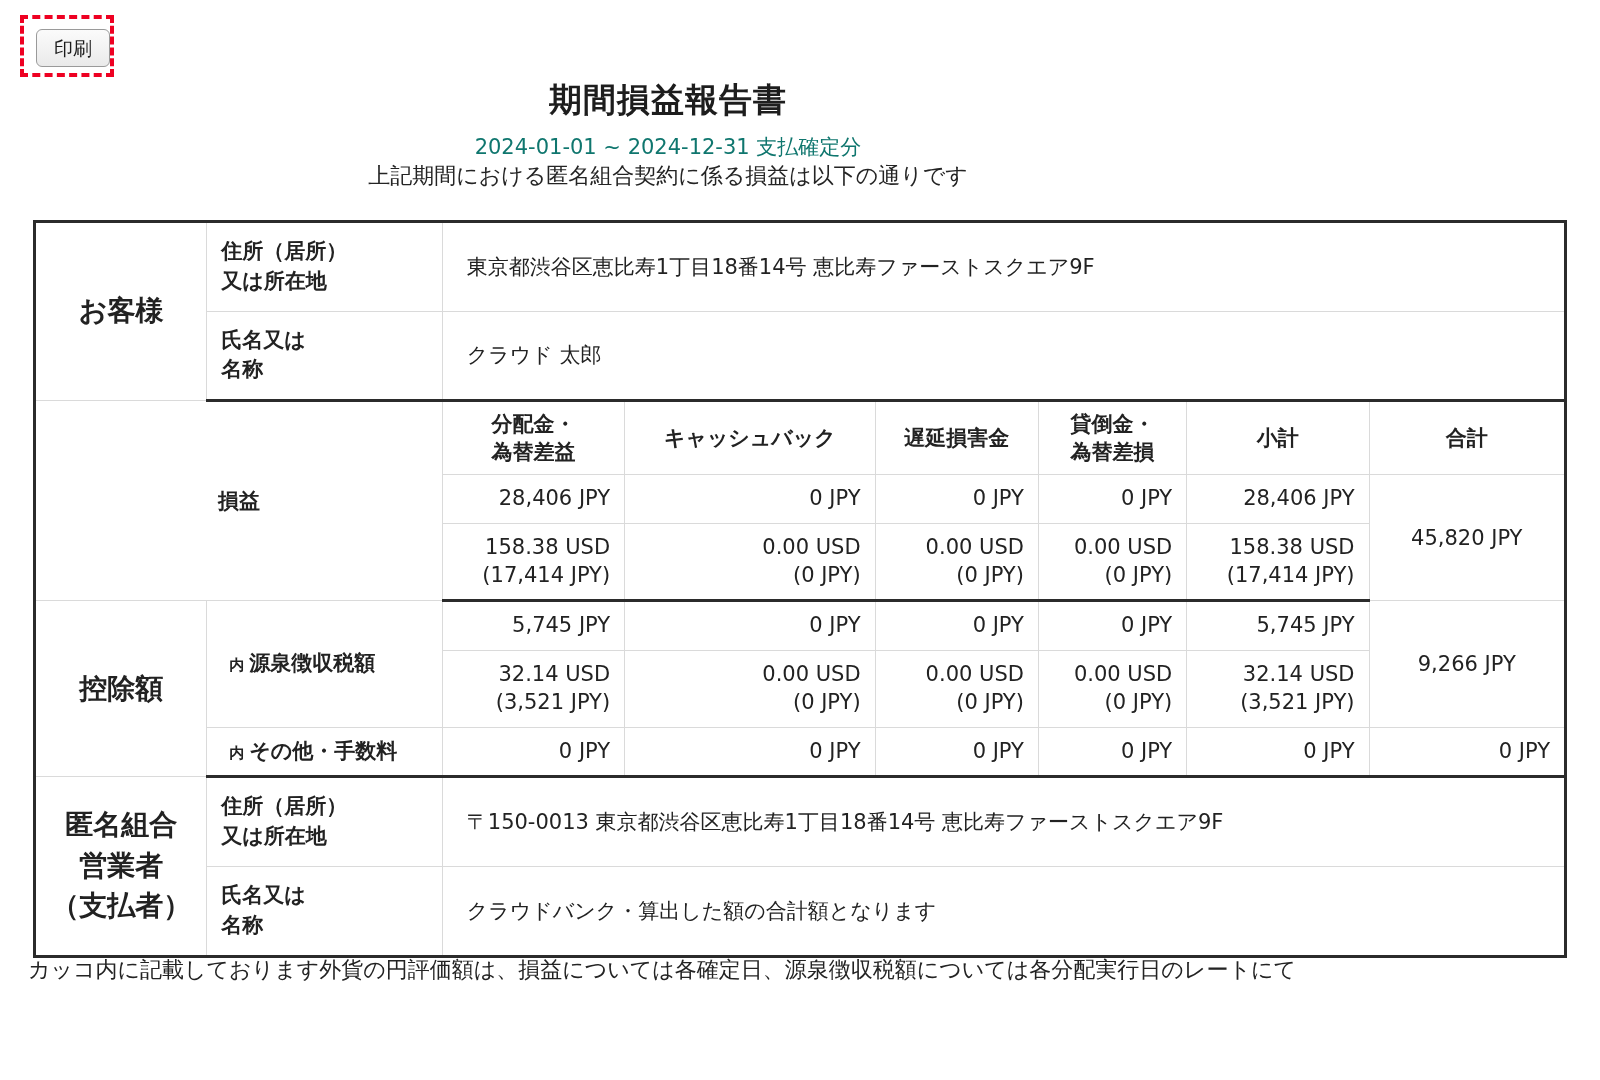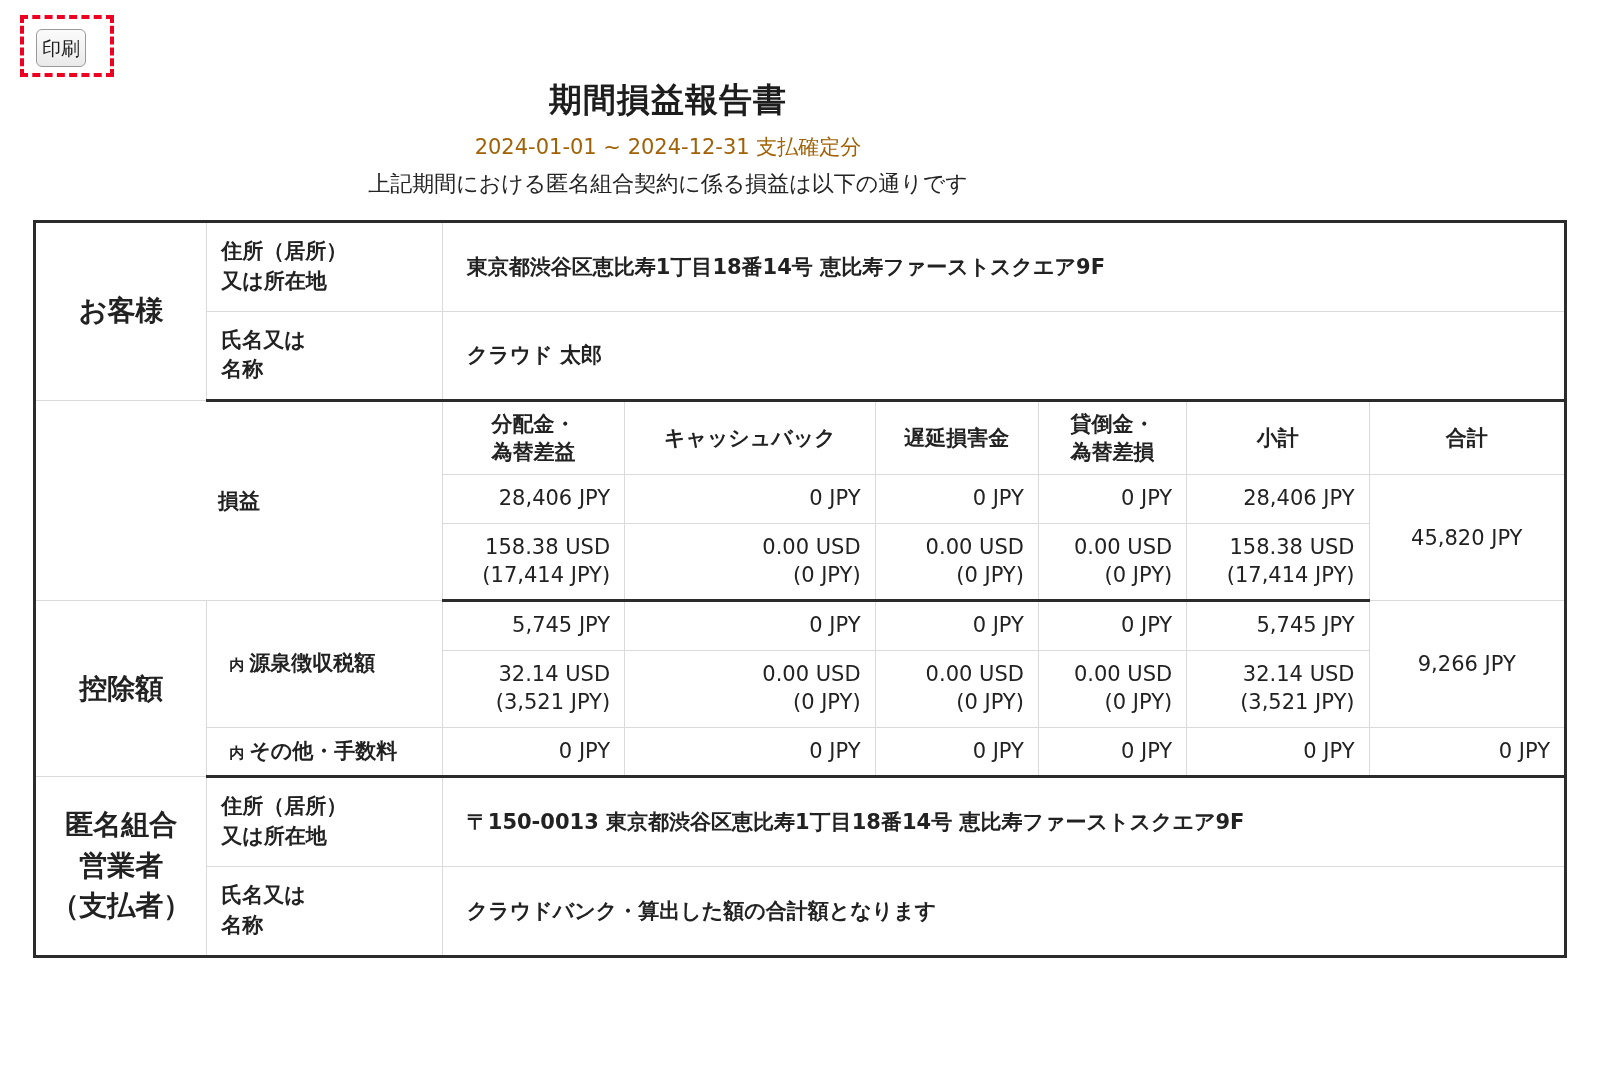--- a/index.html
+++ b/index.html
@@ -22,21 +22,21 @@
     top: 15px;
     width: 94px;
     height: 62px;
     border: 4px dashed #ee0022;
     box-sizing: border-box;
   }
   .print-button {
     position: absolute;
     left: 36px;
     top: 29px;
-    width: 50px;
+    width: 74px;
     height: 38px;
     border: 1px solid #9a9a9a;
     border-radius: 6px;
     background: linear-gradient(#fbfbfb, #eaeaea);
     color: #1b1b1b;
     font-size: 19px;
     font-family: "DejaVu Sans", sans-serif;
     line-height: 36px;
     padding: 0;
     box-sizing: border-box;
@@ -54,22 +54,21 @@
   .doc-title {
     font-size: 33px;
     font-weight: bold;
     letter-spacing: 1px;
     color: #1d1d1d;
     margin: 0 0 10px 0;
     font-family: "DejaVu Sans", sans-serif;
   }
   .doc-period {
     font-size: 21px;
-    color: #a16207;
-    margin-bottom: 8px;
+    color: #0f766e;
     font-family: "DejaVu Sans", sans-serif;
   }
   .doc-lead {
     font-size: 22px;
     color: #242424;
     font-family: Liberation Sans, sans-serif;
   }
 
   
   .report-table {
@@ -101,21 +100,20 @@
   .field-label {
     font-size: 21px;
     font-weight: bold;
     line-height: 1.42;
     padding: 14px 0 14px 14px !important;
   }
   .field-value {
     font-size: 21px;
     padding: 14px 0 14px 24px !important;
     white-space: nowrap;
-    font-weight: bold;
   }
 
   .colhead {
     text-align: center;
     font-size: 21px;
     font-weight: bold;
     line-height: 1.35;
     height: 72px;
   }
   .rowlabel-pl {
@@ -332,13 +330,14 @@
       <td class="field-label">
         <div>氏名又は</div>
         <div>名称</div>
       </td>
       <td class="field-value" colspan="6">クラウドバンク・算出した額の合計額となります</td>
     </tr>
   </tbody>
 </table>
 
 <div class="footnote">
+  <div>カッコ内に記載しております外貨の円評価額は、損益については各確定日、源泉徴収税額については各分配実行日のレートにて</div>
 </div>
 
 </body></html>

